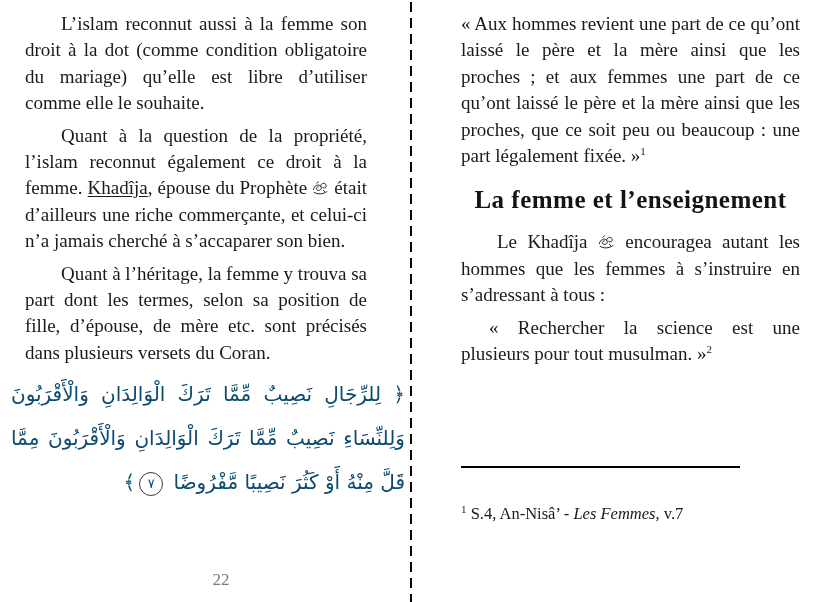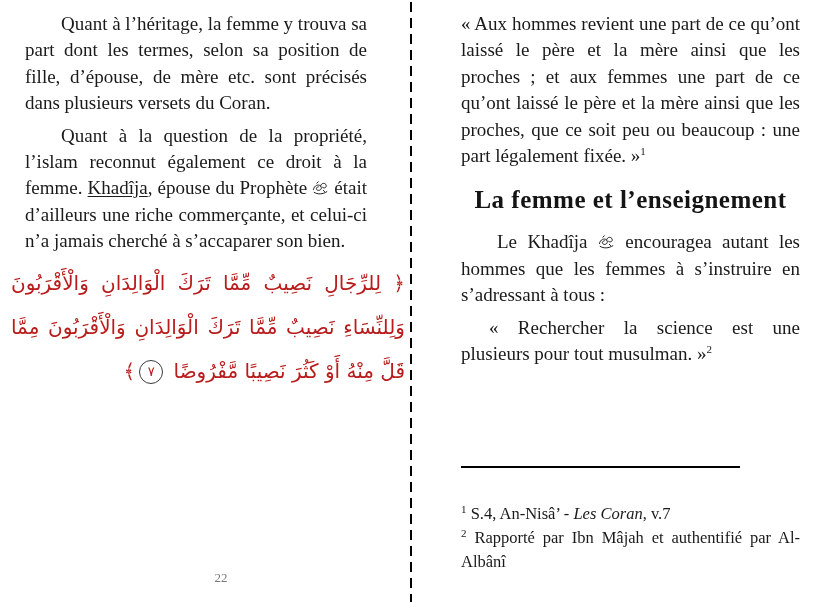--- a/index.html
+++ b/index.html
@@ -38,64 +38,65 @@
   .saw { display:inline-block; vertical-align:-2px; }
   .saw svg { display:block; }
 
   
   .quran {
     direction:rtl;
     font-family:"DejaVu Sans", sans-serif;
     font-size:20px; line-height:44px;
     text-align:justify;
     margin:4px -38px 0 -14px;
-    color:#b91c1c;
+    color:#0c4a6e;
   }
   .verse-badge {
     display:inline-block; width:22px; height:22px; line-height:21px;
     border:1.5px solid #3a3a3a; border-radius:50%;
     text-align:center; font-size:13px; vertical-align:middle;
     margin:0 4px;
   }
 
   h2.heading {
     font-size:25px; font-weight:bold; letter-spacing:0.5px;
     text-align:center; margin:17px 0 15px 0; color:#141414;
   }
 
   .footnote-block { position:absolute; left:461px; top:466px; width:339px; }
   .fn-sep { width:279px; height:0; border-top:2px solid #000; margin:0 0 34px 0; }
   .footnote { font-size:16.5px; line-height:24px; text-align:justify; }
   .footnote sup { font-size:11px; line-height:0; vertical-align:super; }
 
   .page-num {
     position:absolute; top:570px; width:342px;
-    text-align:center; font-size:13px; color:#78797b;
+    text-align:center; font-size:17px; color:#78797b;
   }
   .page-num.left-num  { left:25px; }
 </style>
 </head>
 <body>
 
 <div class="spread">
 
   <div class="divider"></div>
 
   <section class="page page-left">
 
-
-    <p class="body indent">Quant à l’héritage, la femme y trouva sa part dont les termes, selon sa position de fille, d’épouse, de mère etc. sont précisés dans plusieurs versets du Coran.</p>
+    <p class="body indent">L’islam reconnut aussi à la femme son droit à la dot (comme condition obligatoire du mariage) qu’elle est libre d’utiliser comme elle le souhaite.</p>
 
     <p class="body indent"><span>Quant à la question de la propriété, l’islam reconnut également ce droit à la femme. </span><u>Khadîja</u><span>, épouse du Prophète </span><span class="saw"><svg width="17" height="15" viewBox="0 0 24 21" fill="none" stroke="#1a1a1a" stroke-width="1.4" stroke-linecap="round">
             <path d="M2 12 C3 6 9 4 12 7 C15 10 12 14 8 13 C5 12 6 8 9 8"></path>
             <path d="M12 7 C13 2 19 2 20 6 C21 9 17 11 15 9"></path>
             <path d="M3 16 C8 19 15 19 21 15"></path>
             <path d="M7 3 L9 1"></path>
             <path d="M16 13 L18 15"></path>
           </svg></span><span> était d’ailleurs une riche commerçante, et celui-ci n’a jamais cherché à s’accaparer son bien.</span></p>
+
+    <p class="body indent">Quant à l’héritage, la femme y trouva sa part dont les termes, selon sa position de fille, d’épouse, de mère etc. sont précisés dans plusieurs versets du Coran.</p>
 
     <div class="quran"><span>﴿</span> <span>لِلرِّجَالِ نَصِيبٌ مِّمَّا تَرَكَ الْوَالِدَانِ وَالْأَقْرَبُونَ وَلِلنِّسَاءِ نَصِيبٌ مِّمَّا تَرَكَ الْوَالِدَانِ وَالْأَقْرَبُونَ مِمَّا قَلَّ مِنْهُ أَوْ كَثُرَ نَصِيبًا مَّفْرُوضًا</span> <span class="verse-badge">٧</span><span>﴾</span></div>
 
     <div class="page-num left-num">22</div>
   </section>
 
   <section class="page page-right">
 
     <p class="body quote"><span>« Aux hommes revient une part de ce qu’ont laissé le père et la mère ainsi que les proches ; et aux femmes une part de ce qu’ont laissé le père et la mère ainsi que les proches, que ce soit peu ou beaucoup : une part légalement fixée. »</span><sup class="ref">1</sup></p>
 
@@ -109,17 +110,16 @@
             <path d="M16 13 L18 15"></path>
           </svg></span><span> encouragea autant les hommes que les femmes à s’instruire en s’adressant à tous :</span></p>
 
     <p class="body quote quote-indent"><span>« Rechercher la science est une plusieurs pour tout musulman. »</span><sup class="ref">2</sup></p>
 
 
   </section>
 
   <div class="footnote-block">
     <div class="fn-sep"></div>
-    <div class="footnote"><sup>1</sup> <span>S.4, An-Nisâ’ - </span><i>Les Coran</i><span>, v.7</span></div>
-    <div class="footnote"><sup>2</sup> <span>Rapporté par Ibn Mâjah et authentifié par Al-Albânî</span></div>
+    <div class="footnote"><sup>1</sup> <span>S.4, An-Nisâ’ - </span><i>Les Femmes</i><span>, v.7</span></div>
   </div>
 
 </div>
 
 </body></html>

